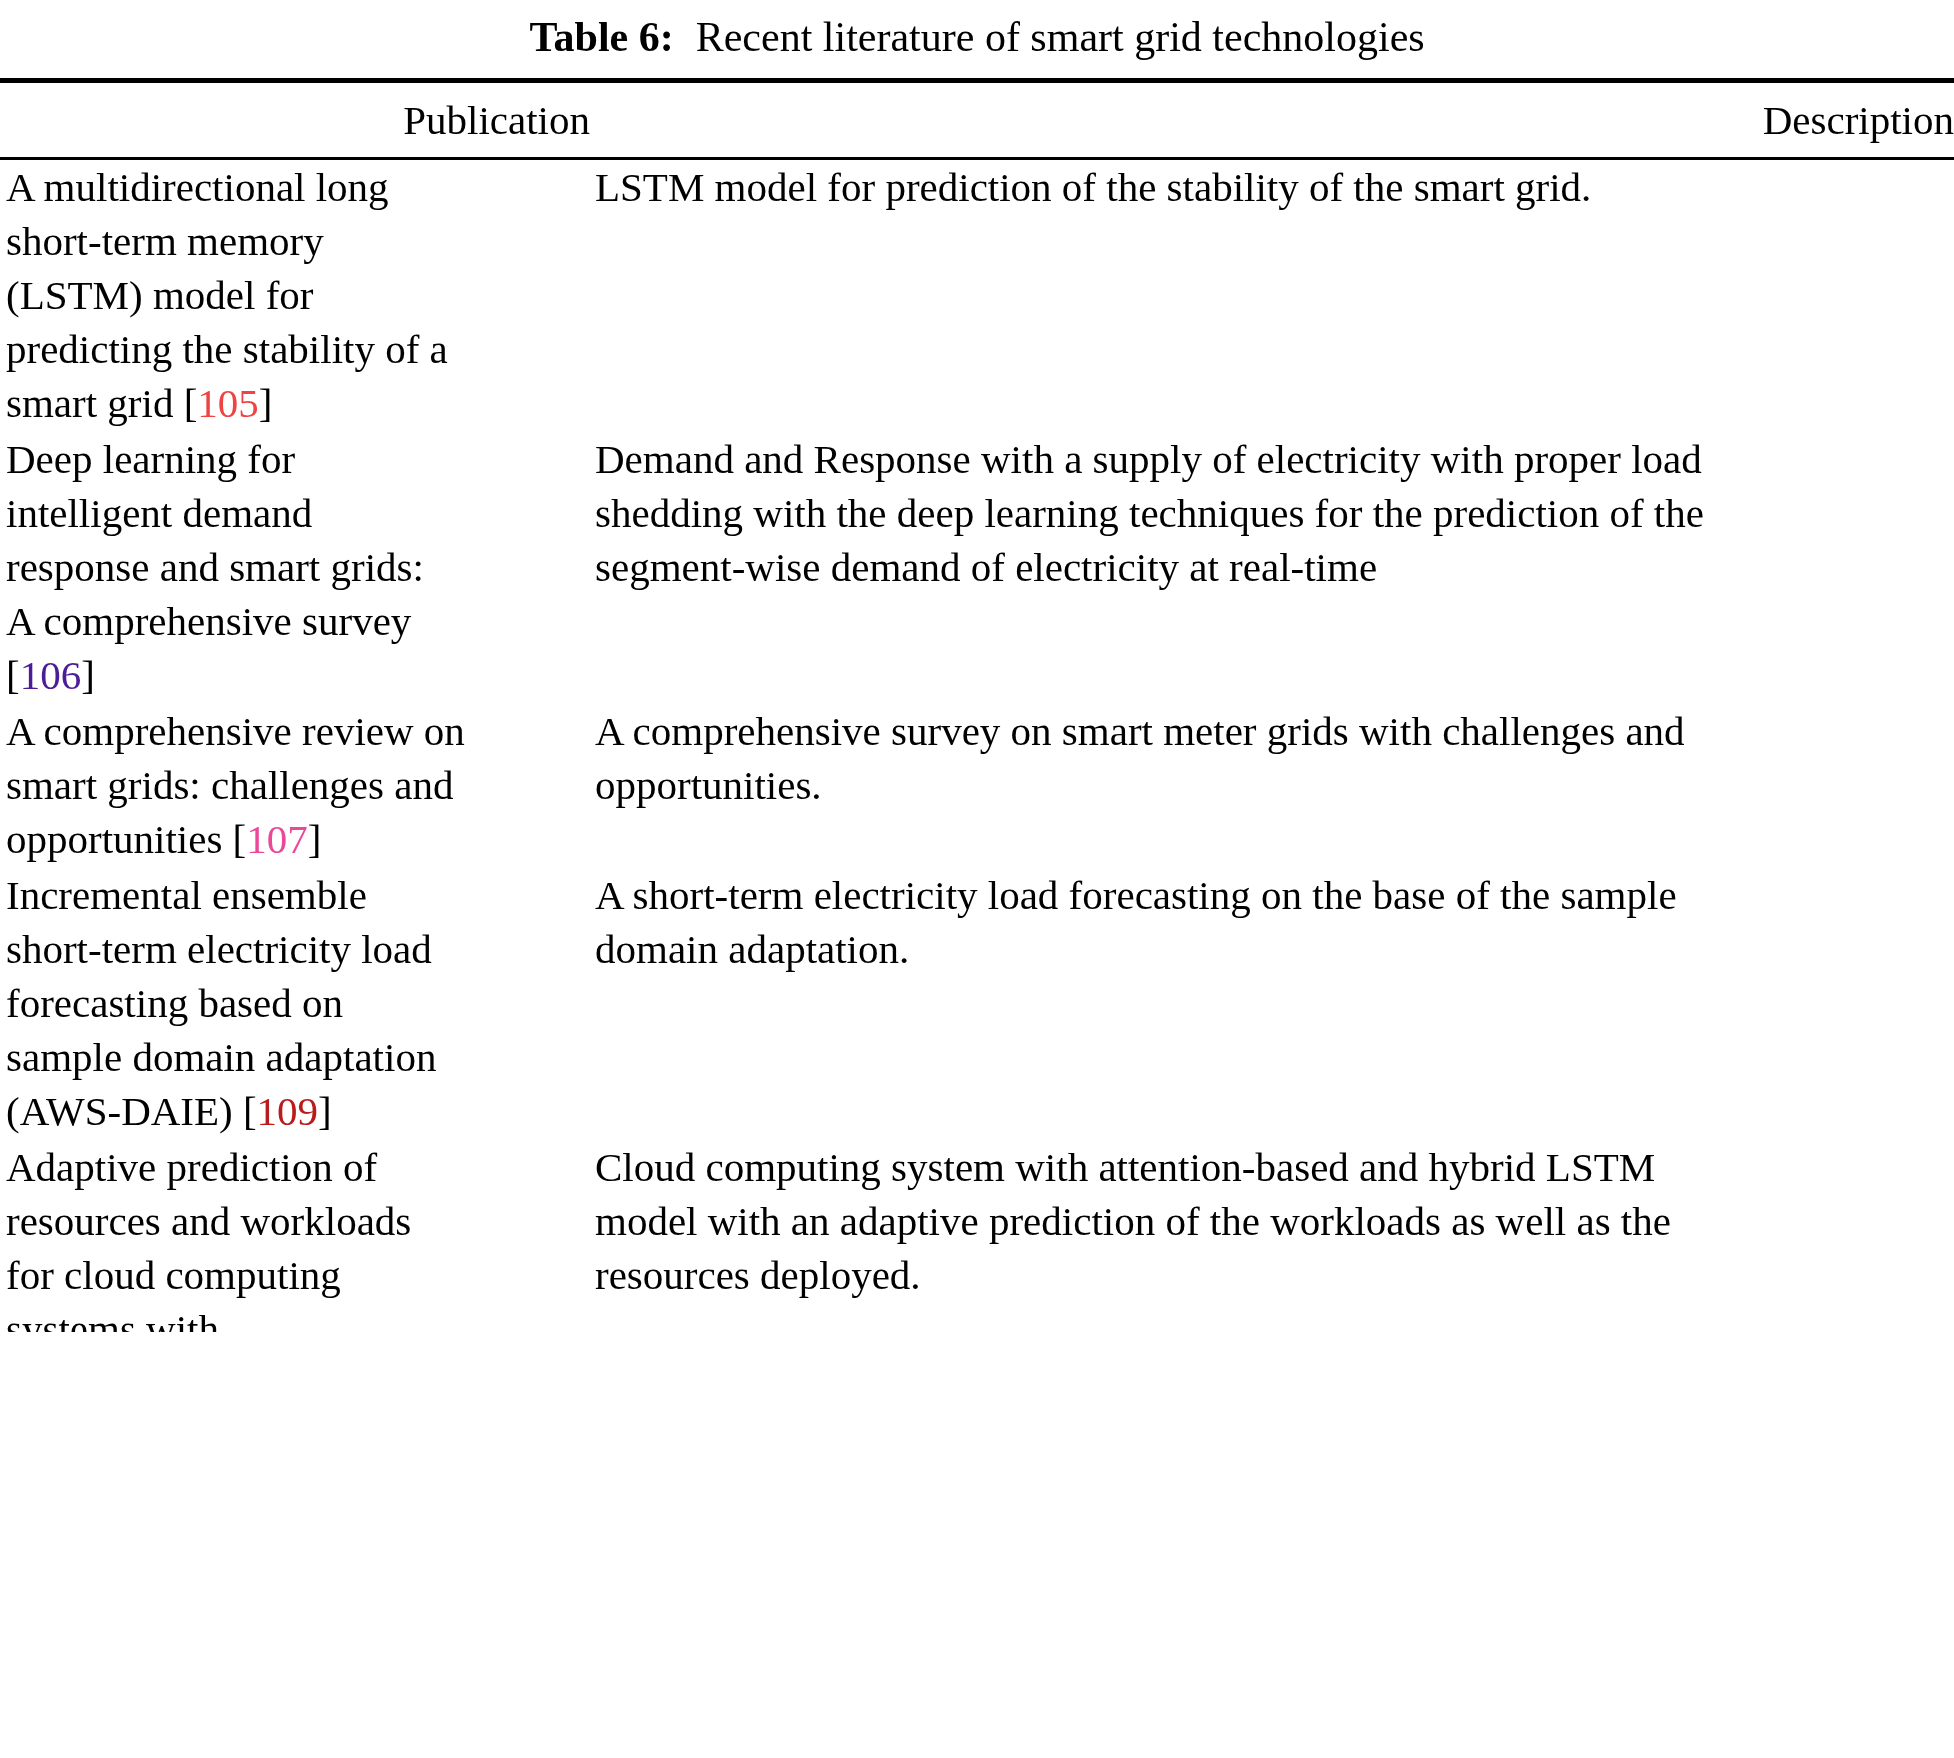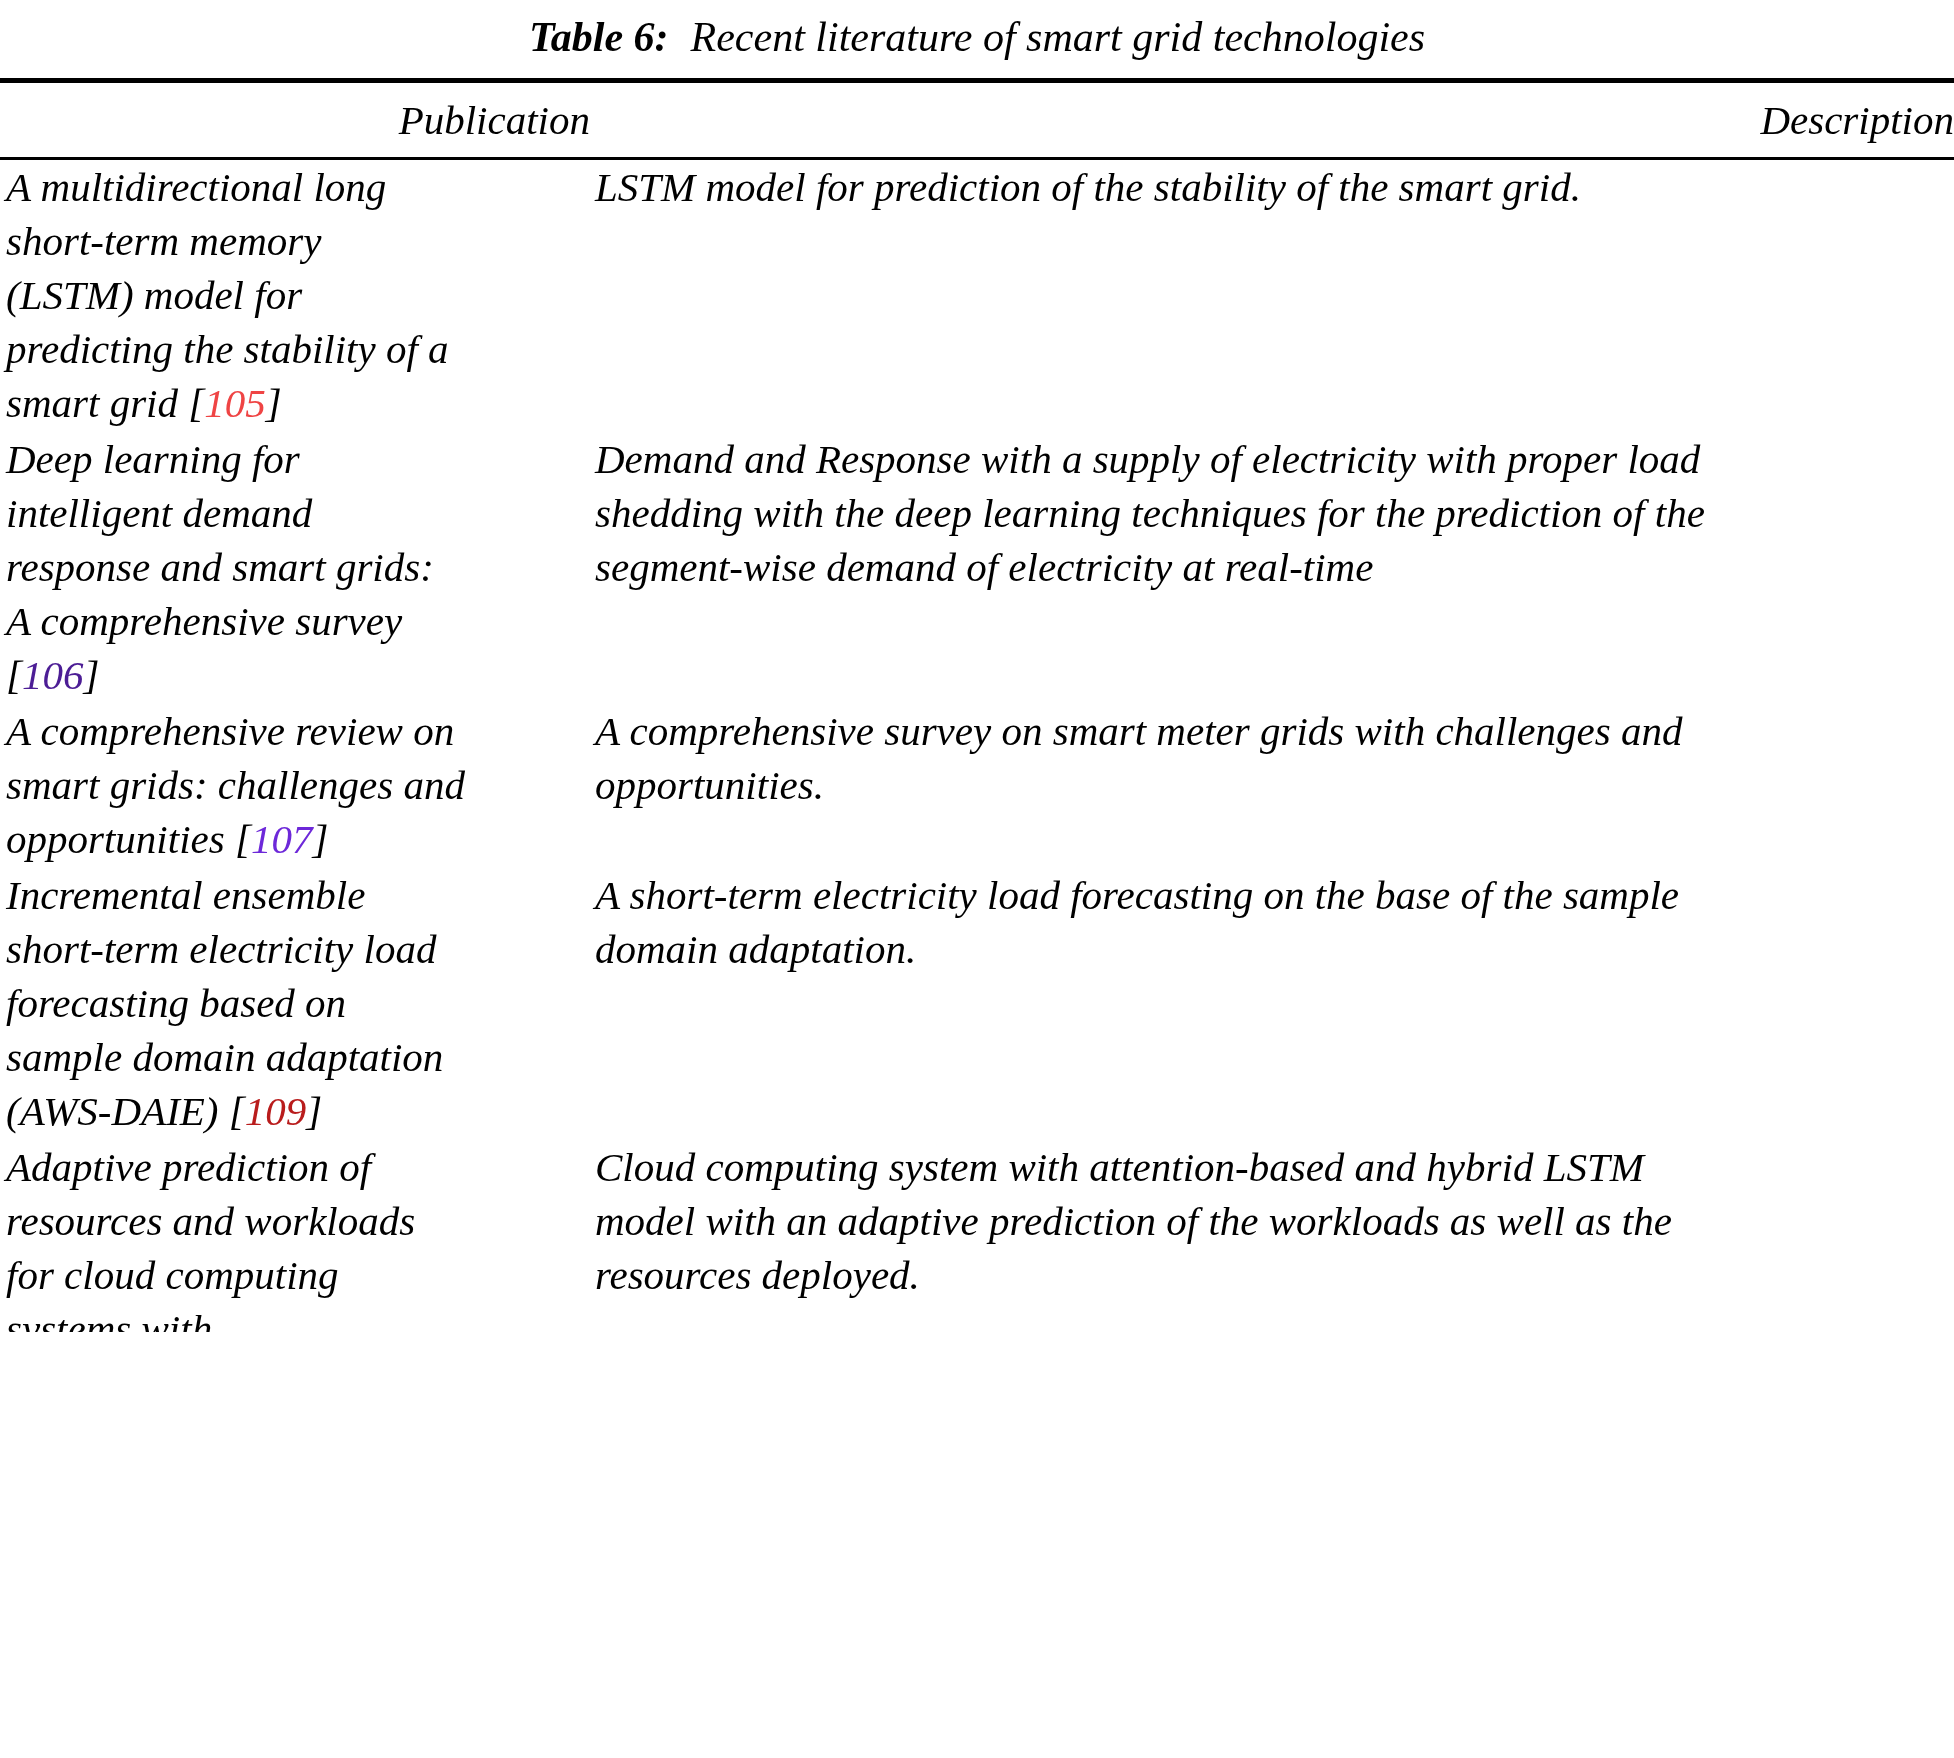--- a/index.html
+++ b/index.html
@@ -8,21 +8,20 @@
     background: #ffffff;
   }
   .page {
     position: relative;
     width: 1954px;
     height: 1332px;
     background: #ffffff;
     color: #000000;
     font-family: "Liberation Serif", "DejaVu Serif", serif;
     overflow: hidden;
-    font-style: italic;
   }
   .caption {
     text-align: center;
     font-size: 42px;
     line-height: 50px;
     padding-top: 12px;
   }
   .caption-label {
     font-weight: bold;
     margin-right: 22px;
@@ -93,21 +92,21 @@
 response and smart grids:
 A comprehensive survey
 [<span class="cite" style="color:#4c1d95">106</span>]</td>
           <td>Demand and Response with a supply of electricity with proper load
 shedding with the deep learning techniques for the prediction of the
 segment-wise demand of electricity at real-time</td>
         </tr>
         <tr>
           <td>A comprehensive review on
 smart grids: challenges and
-opportunities [<span class="cite" style="color:#6d28d9">107</span>]</td>
+opportunities [<span class="cite" style="color:#ec4899">107</span>]</td>
           <td>A comprehensive survey on smart meter grids with challenges and
 opportunities.</td>
         </tr>
         <tr>
           <td>Incremental ensemble
 short-term electricity load
 forecasting based on
 sample domain adaptation
 (AWS-DAIE) [<span class="cite" style="color:#b91c1c">109</span>]</td>
           <td>A short-term electricity load forecasting on the base of the sample

